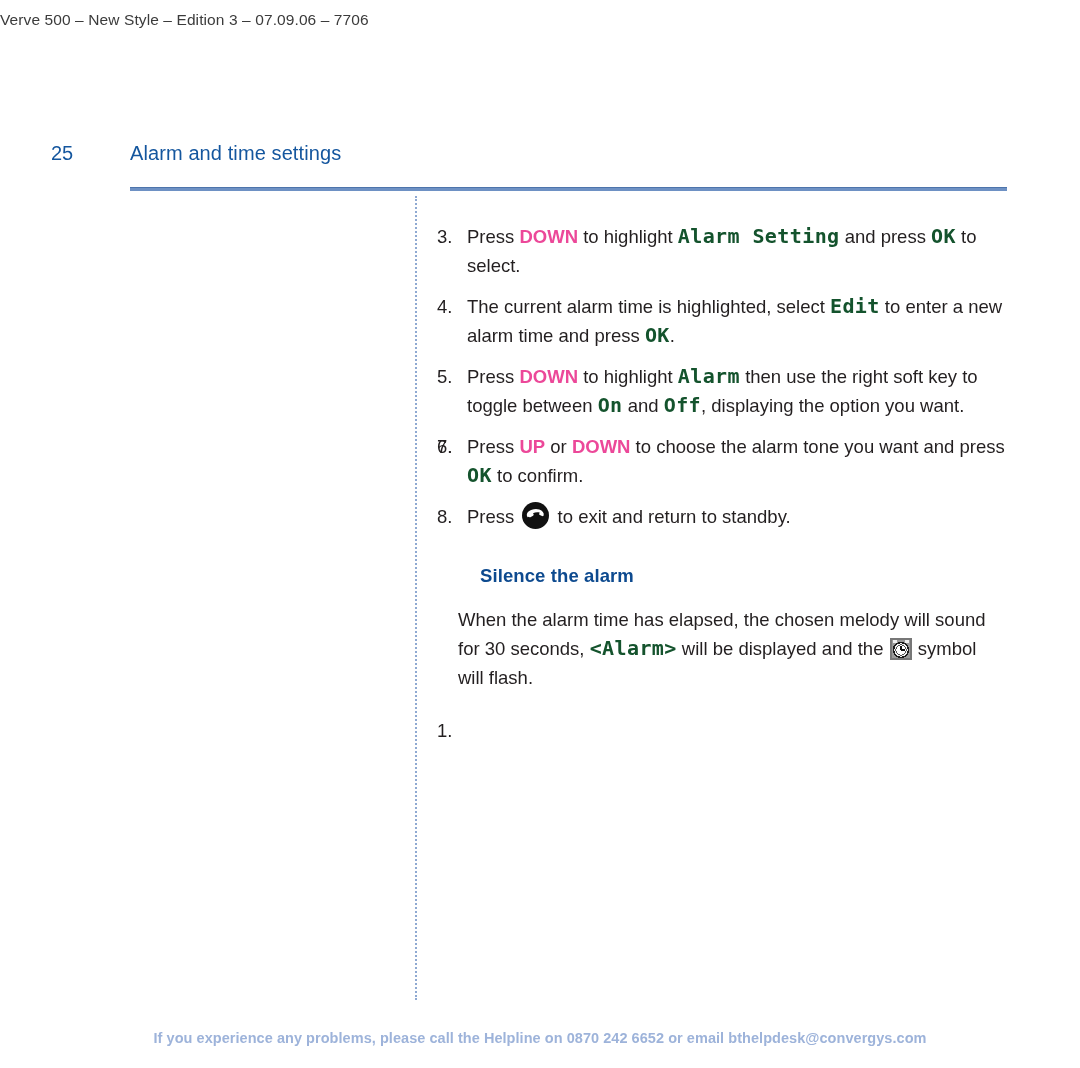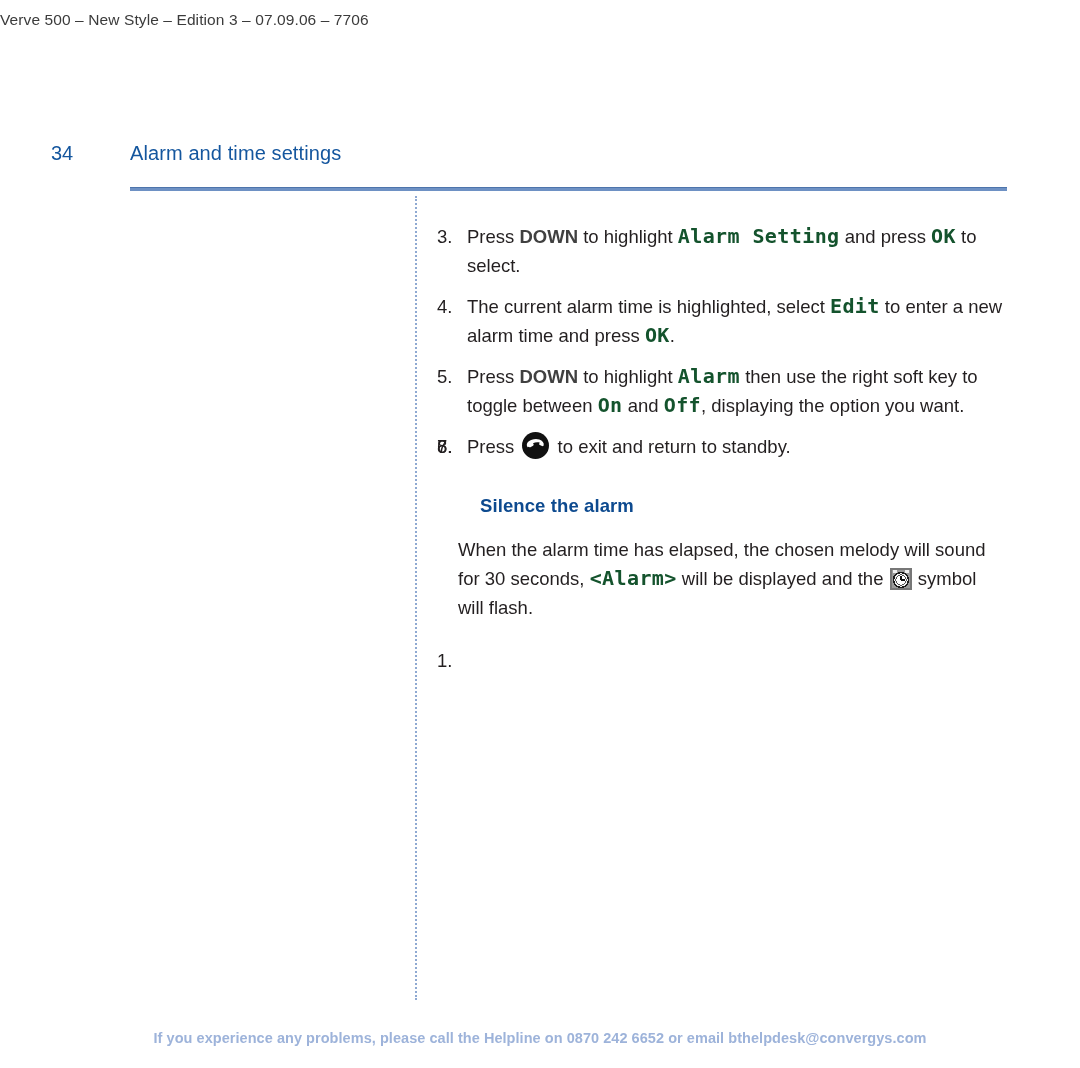--- a/index.html
+++ b/index.html
@@ -98,21 +98,21 @@
     left: 0;
     top: 0;
     width: 22px;
     text-align: left;
     font-size: 18.5px;
     color: #231f20;
   }
 
   .kbd {
     font-weight: bold;
-    color: #404040;
+    color: #ec4899;
   }
 
   
   .lcd {
     font-family: "DejaVu Sans Mono", "Liberation Mono", monospace;
     color: #14532d;
     font-size: 20px;
     letter-spacing: 0.4px;
     font-weight: 700;
     -webkit-font-smoothing: none;
@@ -190,35 +190,35 @@
     color: #9db3da;
     letter-spacing: 0.05px;
   }
 </style>
 </head>
 <body>
 
 <div class="running-header">Verve 500 – New Style – Edition 3 – 07.09.06 – 7706</div>
 
 <div class="title-row">
-  <span class="page-number">34</span>
+  <span class="page-number">25</span>
   <span class="page-title">Alarm and time settings</span>
 </div>
 
 <div class="hrule"></div>
 <div class="vdotted"></div>
 
 <div class="content">
 
   <ol class="steps" id="steps-list">
       <li><span class="num">3.</span><span><span>Press </span><span class="kbd">DOWN</span><span> to highlight </span><span class="lcd">Alarm Setting</span><span> and press </span><span class="lcd">OK</span><span> to select.</span></span></li>
       <li><span class="num">4.</span><span><span>The current alarm time is highlighted, select </span><span class="lcd">Edit</span><span> to enter a new alarm time and press </span><span class="lcd">OK</span><span>.</span></span></li>
       <li><span class="num">5.</span><span><span>Press </span><span class="kbd">DOWN</span><span> to highlight </span><span class="lcd">Alarm</span><span> then use the right soft key to toggle between </span><span class="lcd">On</span><span> and </span><span class="lcd">Off</span><span>, displaying the option you want.</span></span></li>
       <li><span class="num">6.</span></li>
-      <li><span class="num">7.</span></li>
+      <li><span class="num">7.</span><span><span>Press </span><span class="kbd">UP</span><span> or </span><span class="kbd">DOWN</span><span> to choose the alarm tone you want and press </span><span class="lcd">OK</span><span> to confirm.</span></span></li>
       <li><span class="num">8.</span><span><span>Press </span><span class="endcall-icon"><svg width="19" height="17" viewBox="0 0 19 17">
               <path d="M1.6 10.2c-1.3-1.9-1.0-4.1 0.9-5.6C5.1 2.5 9.6 1.2 13.3 2.6c3.2 1.2 4.9 3.6 4.4 5.6-0.2 0.9-1.0 1.3-1.7 0.9l-2.2-1.2c-0.6-0.3-0.8-0.9-0.5-1.5l0.4-0.8C11.8 4.8 9.0 5.1 7.0 6.3l0.5 0.8c0.35 0.55 0.2 1.2-0.4 1.55L4.8 10.1c-0.7 0.4-1.5 0.2-1.9-0.4z" fill="#ffffff"></path>
             </svg></span><span> to exit and return to standby.</span></span></li>
     </ol>
 
   <div class="sub-heading">Silence the alarm</div>
 
   <p class="para" id="section-paragraph"><span>When the alarm time has elapsed, the chosen melody will sound for 30 seconds, </span><span class="lcd">&lt;Alarm&gt;</span><span> will be displayed and the </span><span class="clock-icon"><svg width="22" height="22" viewBox="0 0 22 22" shape-rendering="crispEdges">
           <rect x="0" y="0" width="22" height="22" fill="#777777"></rect>
           <rect x="2" y="2" width="18" height="18" fill="#9a9a9a"></rect>

